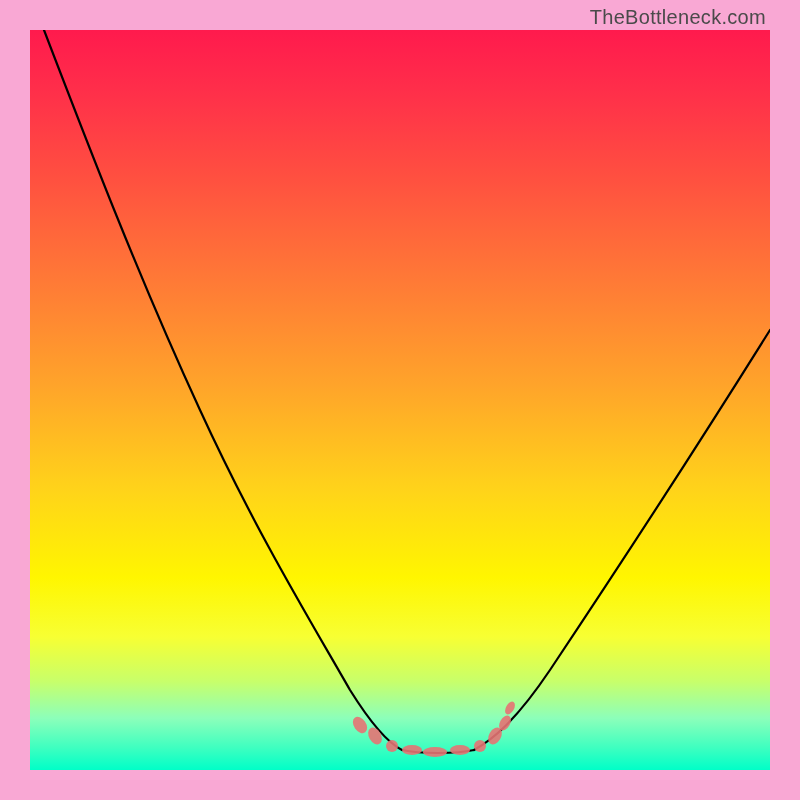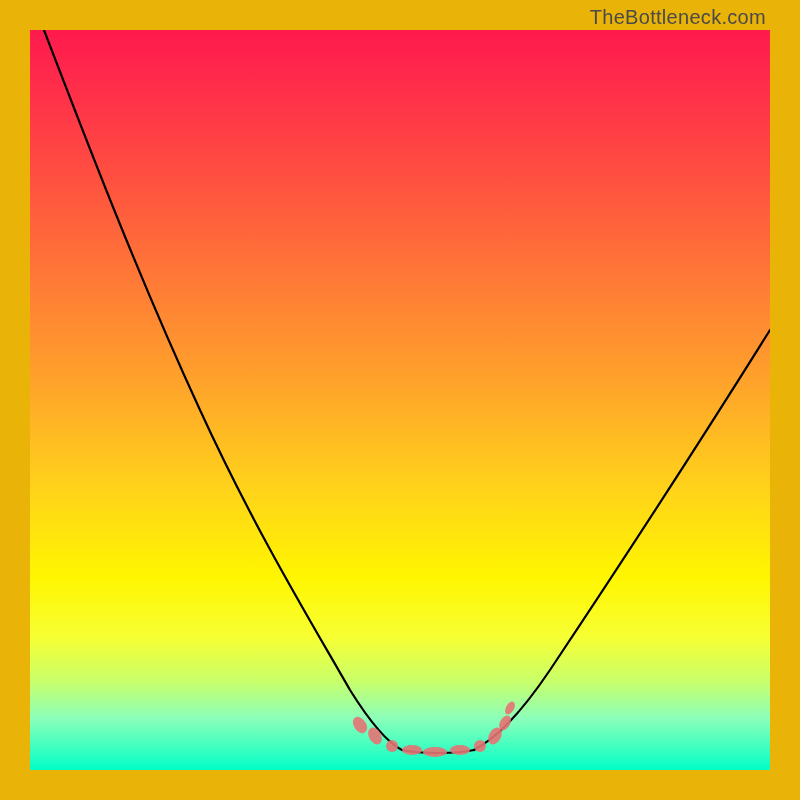--- a/index.html
+++ b/index.html
@@ -8,21 +8,21 @@
     width: 800px;
     height: 800px;
     overflow: hidden;
     background: #000;
     font-family: Arial, Helvetica, sans-serif;
   }
   .frame {
     position: relative;
     width: 800px;
     height: 800px;
-    background: #eab308;
+    background: #f9a8d4;
   }
   .plot-area {
     position: absolute;
     left: 30px;
     top: 30px;
     width: 740px;
     height: 740px;
     
     background: linear-gradient(
       to bottom,

